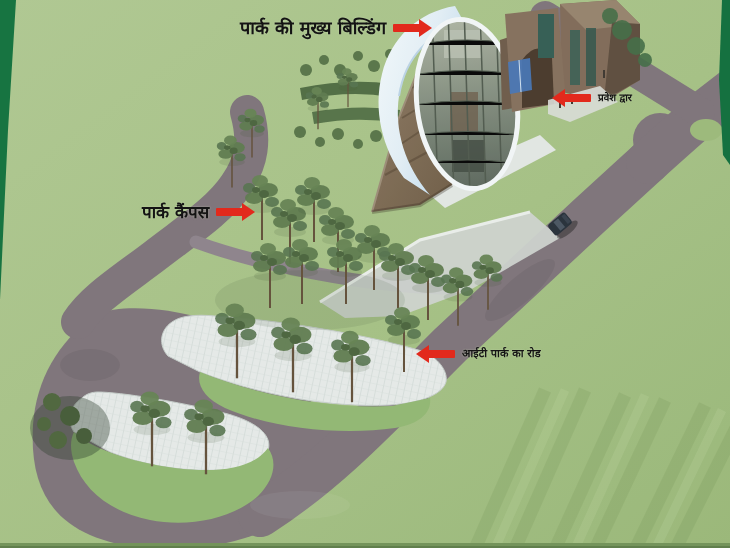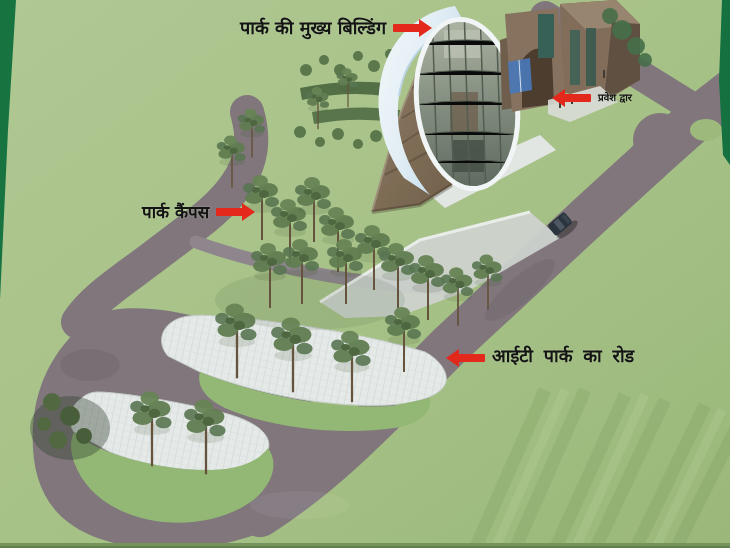--- a/index.html
+++ b/index.html
@@ -31,21 +31,21 @@
   }
   .arrow.left{width:27px;}
   .arrow.left::before{
     content:"";position:absolute;left:-12px;top:-5px;
     border-right:13px solid #e2291c;
     border-top:9px solid transparent;border-bottom:9px solid transparent;
   }
   #label-main-building{left:240px;top:18px;font-size:18px;}
   #label-entrance{left:564px;top:92px;font-size:10px;}
   #label-campus{left:142px;top:203px;font-size:17px;text-align:right;}
-  #label-road{left:458px;top:348px;font-size:18px;font-family:Liberation Mono, monospace;}
+  #label-road{left:428px;top:348px;font-size:11px;}
 </style>
 </head>
 <body>
 
 <div class="stage">
 
   <svg width="730" height="548" viewBox="0 0 730 548">
     <defs>
       <linearGradient id="grassGrad" x1="0" y1="0" x2="1" y2="1">
         <stop offset="0" stop-color="#adc68f"></stop>

